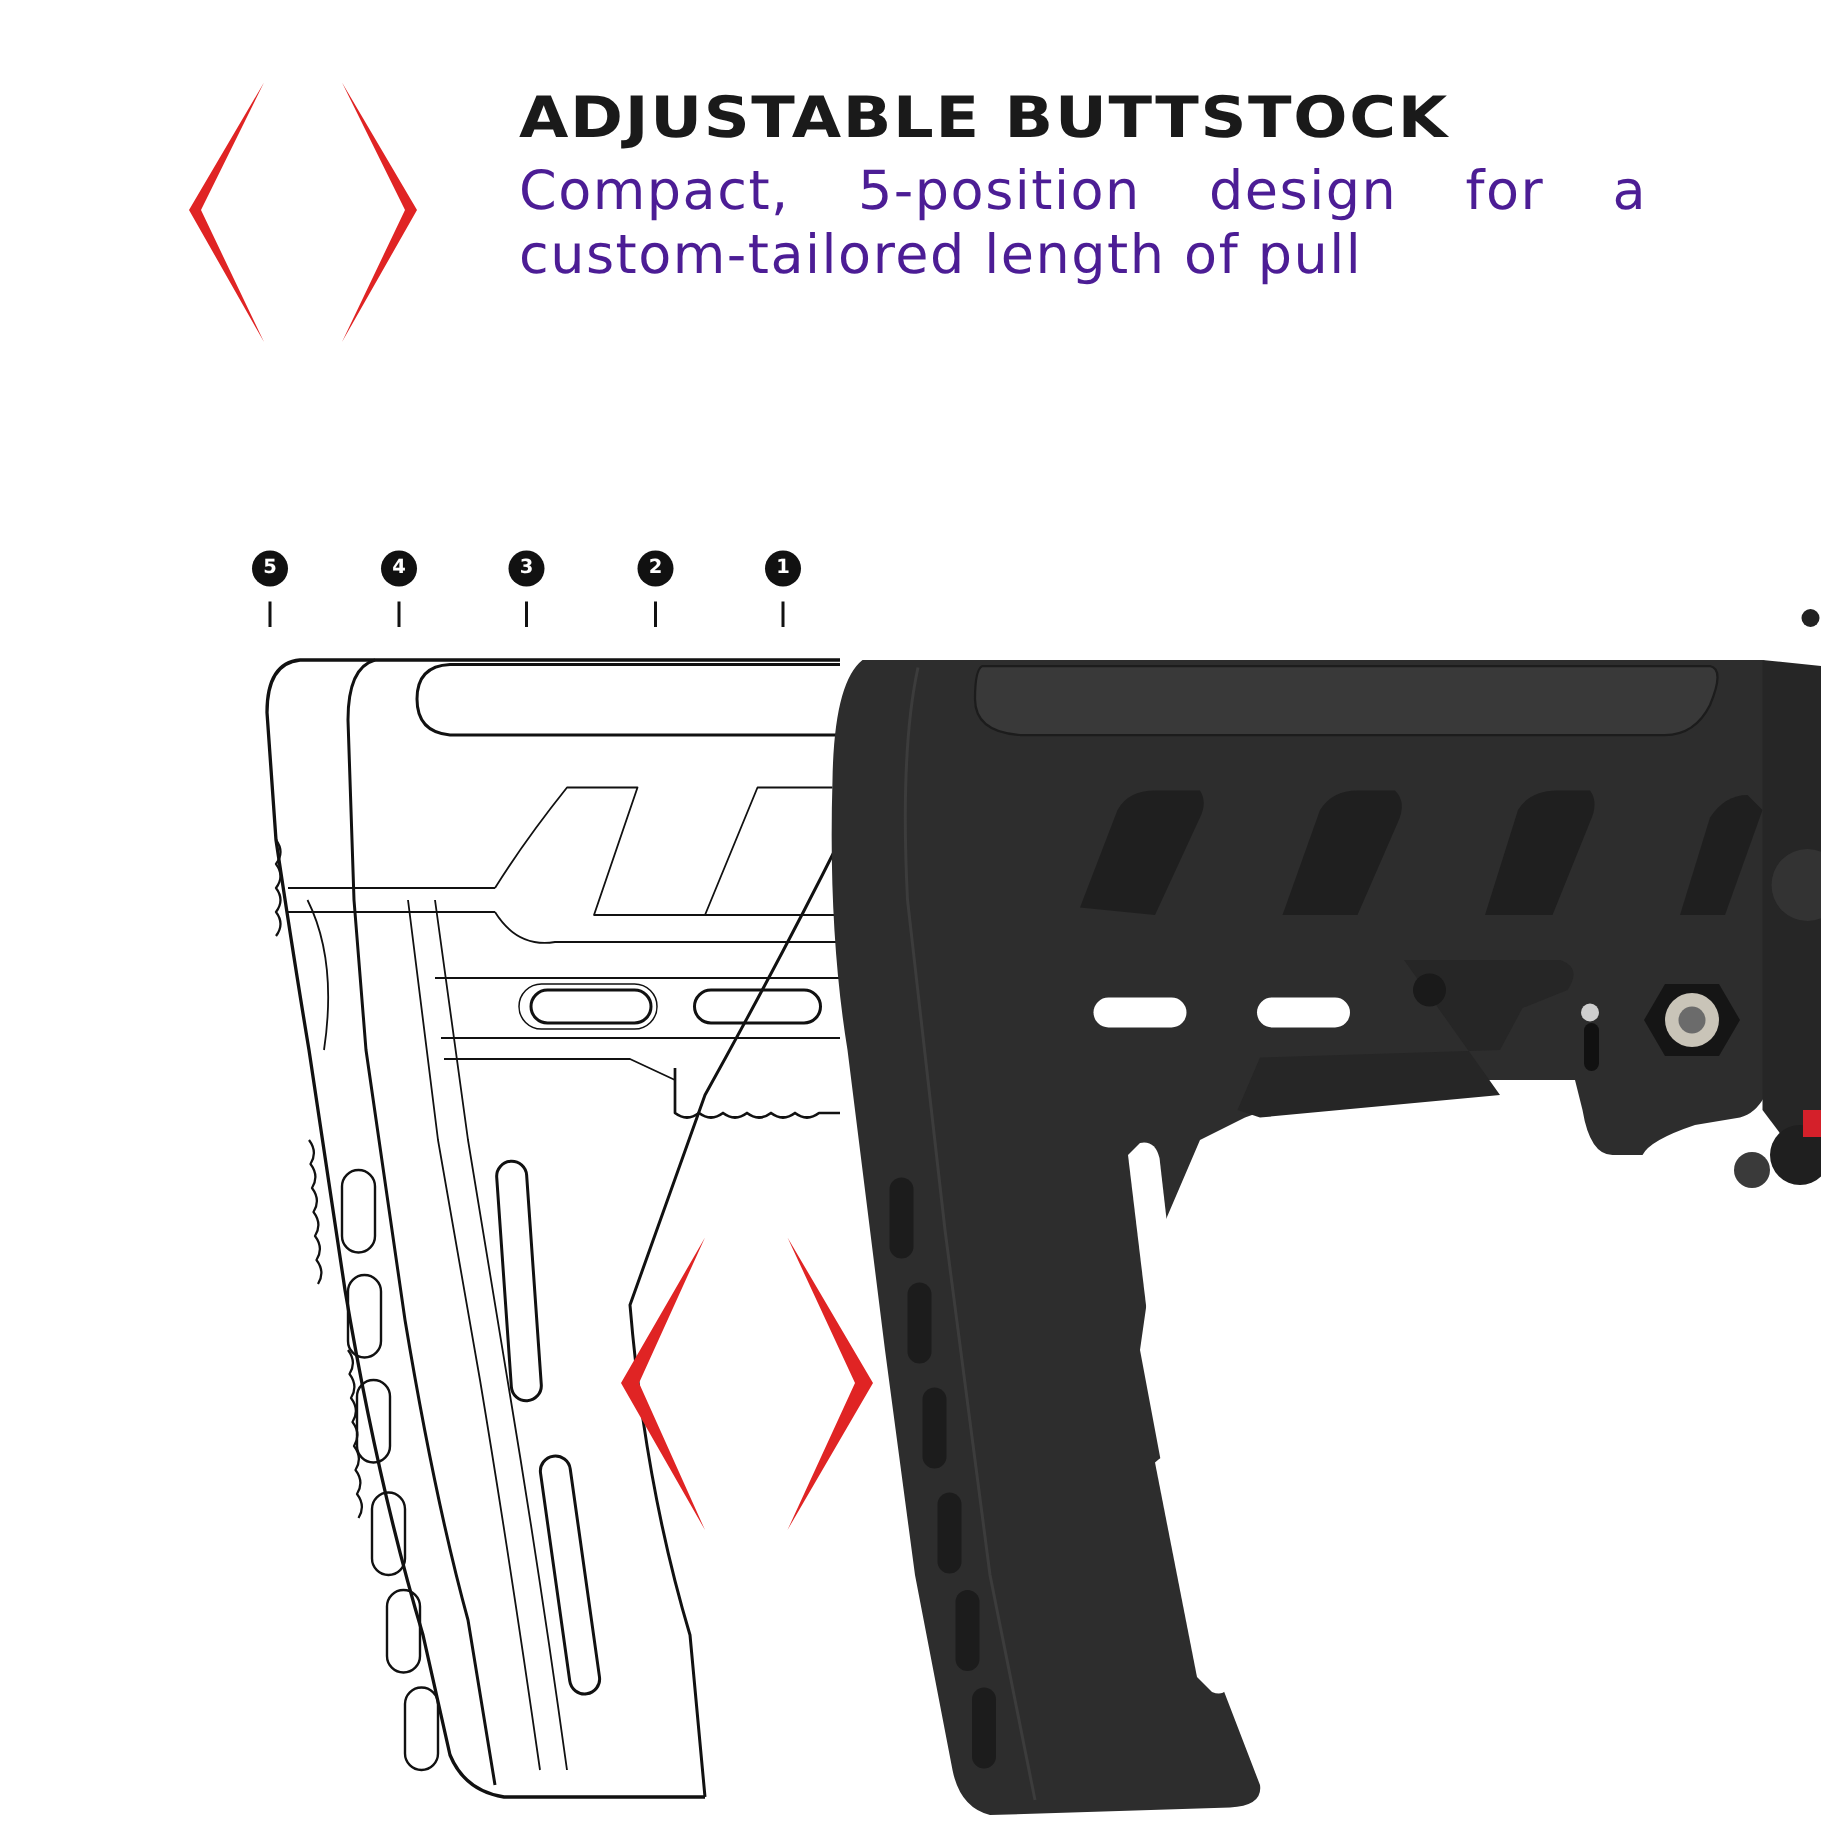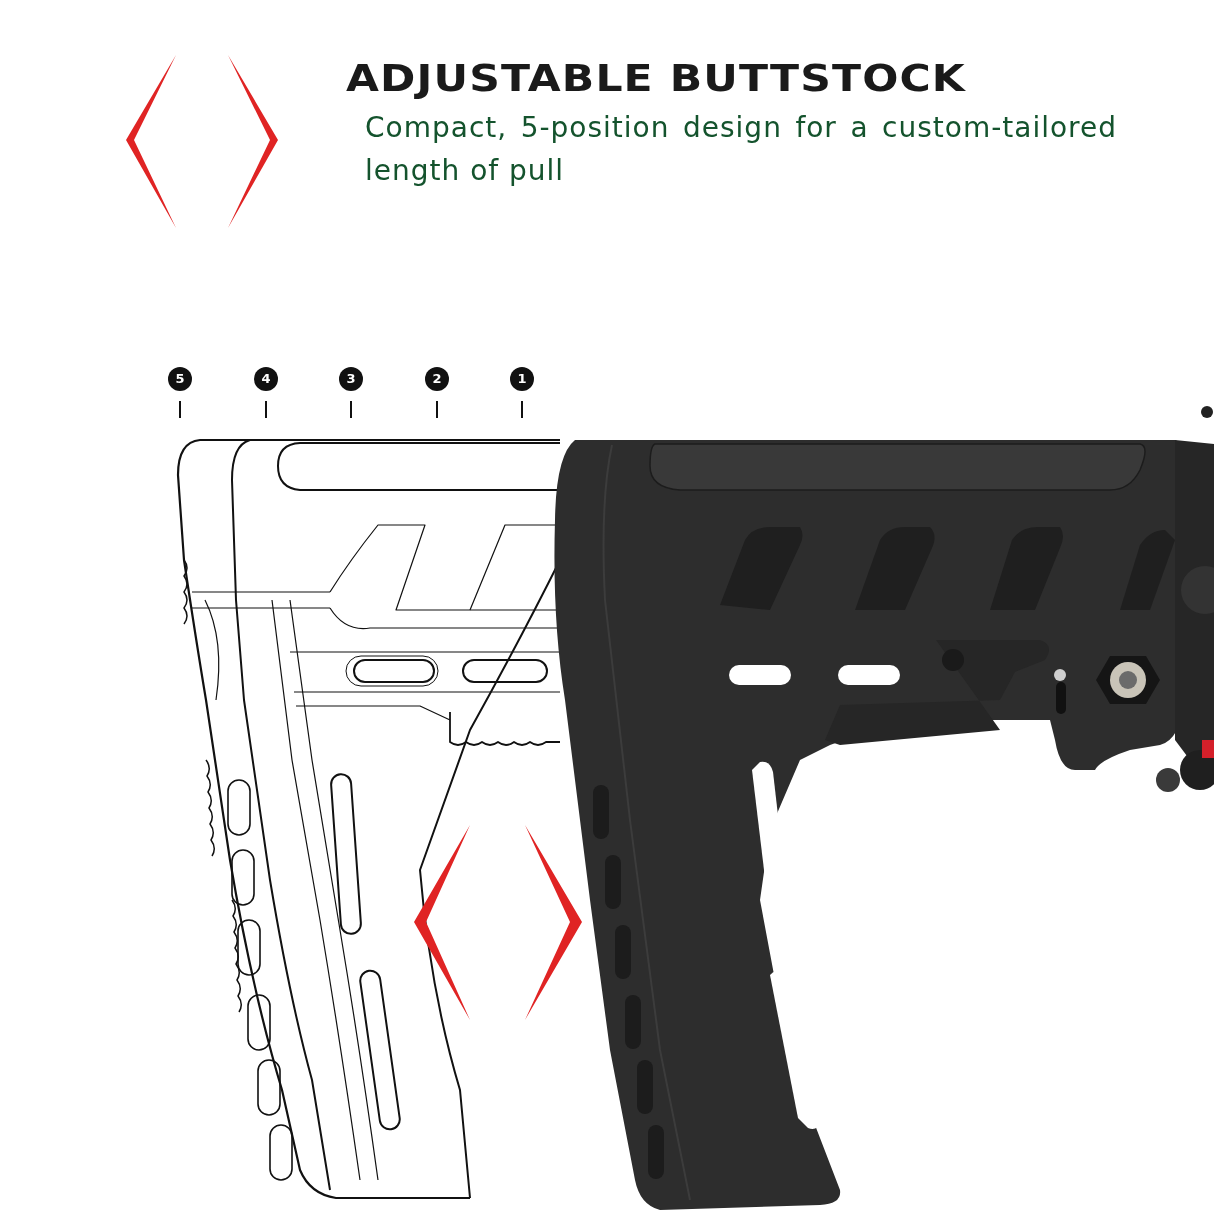--- a/index.html
+++ b/index.html
@@ -6,22 +6,22 @@
   body { width: 1214px; height: 1214px; position: relative; overflow: hidden; font-family: "DejaVu Sans", sans-serif; }
   .abs { position: absolute; }
   .title {
     left: 346px; top: 56px; width: 760px;
     font-family: "DejaVu Sans", sans-serif; font-weight: bold;
     font-size: 38px; letter-spacing: 1px; color: #1a1a1a; line-height: 44px;
     transform: scaleX(1.12); transform-origin: left top; white-space: nowrap;
   }
   .subtitle {
     left: 346px; top: 106px; width: 752px;
-    font-family: "DejaVu Sans", sans-serif; font-size: 28px; color: #14532d;
-    line-height: 43px; text-align: justify; letter-spacing: 1px; margin-left: 19px;
+    font-family: "DejaVu Sans", sans-serif; font-size: 36px; color: #4c1d95;
+    line-height: 43px; text-align: justify; letter-spacing: 1px;
   }
   .pos { width: 38px; text-align: center; }
   .pos-badge {
     width: 24px; height: 24px; border-radius: 50%; background: #111;
     color: #fff; font-size: 13px; font-weight: bold; line-height: 24px;
     text-align: center; margin: 0 auto; font-family: "DejaVu Sans", sans-serif;
   }
   .pos-tick { width: 2px; height: 17px; background: #111; margin: 10px auto 0; }
   svg { position: absolute; left: 0; top: 0; }
 </style>

